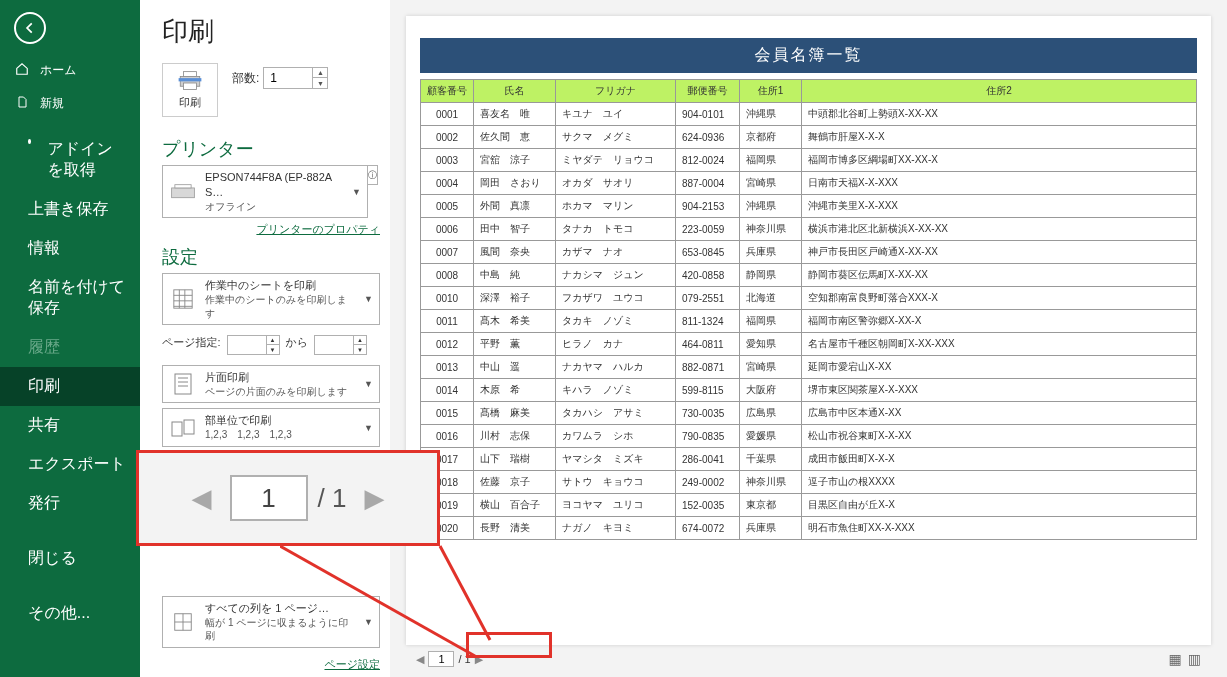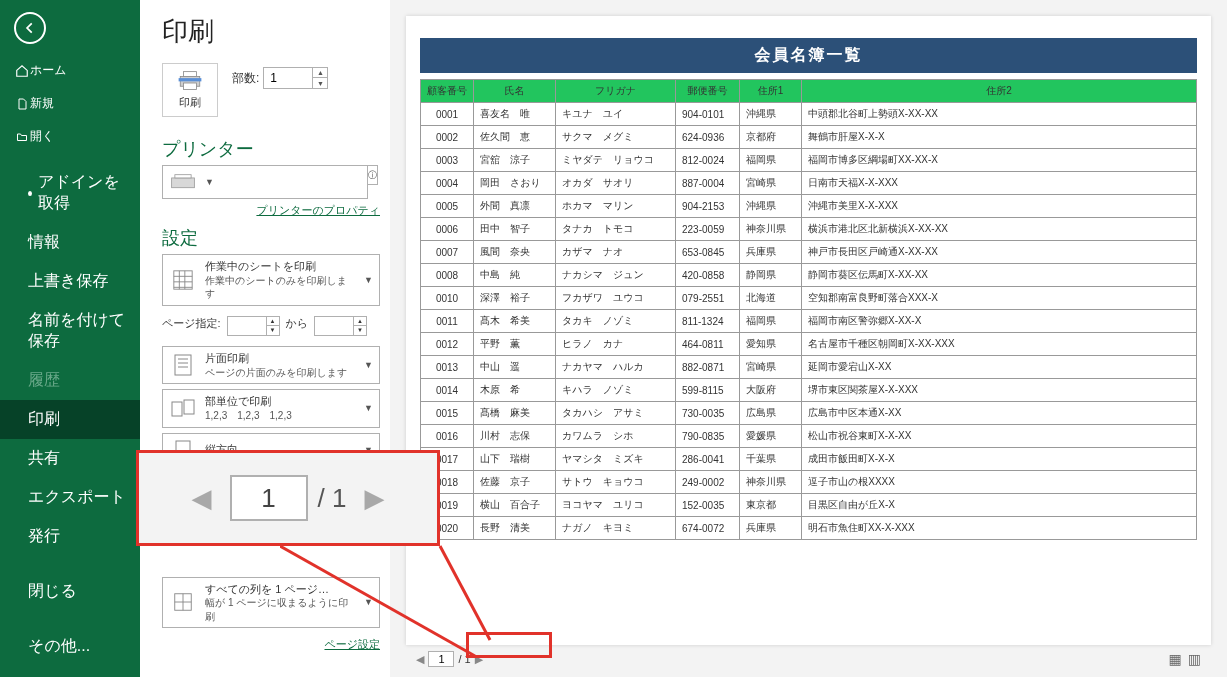--- a/index.html
+++ b/index.html
@@ -1,21 +1,21 @@
 <!DOCTYPE html>
 <html><head>
 <meta charset="utf-8">
 <style>
 *{box-sizing:border-box;margin:0;padding:0;font-family:"Yu Gothic UI","Meiryo",sans-serif}
 body{width:1227px;height:677px;overflow:hidden;background:#fff;font-size:12px;color:#333}
 .app{display:flex;height:100%}
 .sidebar{width:140px;background:#0d6b3f;color:#fff;display:flex;flex-direction:column;padding-top:8px}
 .back-btn{width:32px;height:32px;border:2px solid #fff;border-radius:50%;display:flex;align-items:center;justify-content:center;margin:4px 0 10px 14px;cursor:pointer}
 .back-btn svg{width:14px;height:14px;fill:#fff}
-.side-item{display:flex;align-items:center;gap:0;padding:8px 14px;cursor:pointer;font-size:12px}
+.side-item{display:flex;align-items:flex-start;gap:10px;padding:8px 14px;cursor:pointer;font-size:12px}
 .side-item .ico{width:16px;display:flex;align-items:center;justify-content:center}
 .side-item.sub{padding:9px 14px 9px 28px;font-size:16px}
 .side-item.active{background:#064228}
 .side-item.dim{color:#6aa98a}
 .side-item.bullet::before{content:"";width:5px;height:5px;border-radius:50%;background:#fff;margin-right:6px}
 .main{flex:1;display:flex}
 .settings{width:250px;padding:14px 12px 0 22px;overflow:hidden;position:relative}
 .settings h1{font-size:26px;font-weight:300;color:#222;margin-bottom:14px}
 .print-btn{width:56px;height:54px;border:1px solid #ccc;display:flex;flex-direction:column;align-items:center;justify-content:center;gap:3px;cursor:pointer}
 .print-btn .icon{width:26px;height:22px}
@@ -37,24 +37,24 @@
 .link{color:#0d6b3f;font-size:11px;text-decoration:underline;cursor:pointer;display:block;text-align:right;width:218px;margin:4px 0 8px}
 .page-range{display:flex;align-items:flex-start;gap:6px;font-size:11px;margin:5px 0}
 .page-range .sp{display:flex;border:1px solid #b0b0b0}
 .page-range .sp input{width:38px;height:18px;border:none;padding:0 4px;font-size:11px}
 .page-range .sp .bt{display:flex;flex-direction:column;border-left:1px solid #b0b0b0}
 .page-range .sp .bt span{width:12px;height:9px;font-size:6px;display:flex;align-items:center;justify-content:center;cursor:pointer}
 .page-range .sp .bt span:first-child{border-bottom:1px solid #b0b0b0}
 .stack{display:flex;flex-direction:column;gap:5px}
 .preview{flex:1;background:#f3f3f3;padding:16px 16px 8px;position:relative;display:flex;flex-direction:column}
 .page{background:#fff;flex:1;padding:22px 14px;overflow:hidden;box-shadow:0 0 4px rgba(0,0,0,.15)}
-.banner{background:#2c5078;color:#fff;text-align:center;padding:7px 0;font-size:16px;font-weight:bold;letter-spacing:2px;margin-bottom:6px}
+.banner{background:#2c5078;color:#fff;text-align:center;padding:7px 0;font-size:16px;font-weight:normal;letter-spacing:2px;margin-bottom:6px}
 .tbl{width:100%;border-collapse:collapse;font-size:10px}
 .tbl th,.tbl td{border:1px solid #999;padding:4px 6px;text-align:left;white-space:nowrap;overflow:hidden}
-.tbl th{background:#22c55e;font-weight:normal;text-align:center}
+.tbl th{background:#bef264;font-weight:normal;text-align:center}
 .tbl td:first-child{text-align:center}
 .col-num{width:48px}.col-name{width:82px}.col-kana{width:120px}.col-zip{width:64px}.col-pref{width:62px}
 .nav-bar{display:flex;justify-content:space-between;align-items:center;padding:6px 10px 2px}
 .nav-ctrl{display:flex;align-items:center;gap:4px;font-size:11px}
 .nav-ctrl .arr{cursor:pointer;color:#888;font-size:11px}
 .nav-ctrl input{width:26px;height:16px;border:1px solid #b0b0b0;text-align:center;font-size:11px}
 .zoom-icons{display:flex;gap:6px}
 .zoom-icons span{cursor:pointer;color:#666;font-size:14px}
 .callout{position:absolute;left:136px;top:450px;width:304px;height:96px;border:3px solid #e1322a;background:#f3f3f3;display:flex;align-items:center;justify-content:center;gap:18px;z-index:5}
 .callout .arr{font-size:26px;color:#a8a8a8;cursor:pointer}
@@ -82,37 +82,29 @@
       <span>ホーム</span>
     </div>
     <div class="side-item">
       <span class="ico">
         <svg width="12" height="14" viewBox="0 0 24 24" fill="none" stroke="#fff" stroke-width="2">
             <path d="M6 2h9l5 5v15H6z"></path>
           </svg>
       </span>
       <span>新規</span>
     </div>
-    <div class="side-item">
-      <span class="ico">
-        <svg width="14" height="12" viewBox="0 0 24 24" fill="none" stroke="#fff" stroke-width="2">
-            <path d="M3 6h6l2 3h10v10H3z"></path>
-          </svg>
-      </span>
-      <span>開く</span>
-    </div>
     <div style="height:10px"></div>
     <div class="side-item sub bullet">
         <span>アドインを取得</span>
       </div>
     <div class="side-item sub">
+        <span>上書き保存</span>
+      </div>
+    <div class="side-item sub">
         <span>情報</span>
-      </div>
-    <div class="side-item sub">
-        <span>上書き保存</span>
       </div>
     <div class="side-item sub">
         <span>名前を付けて保存</span>
       </div>
     <div class="side-item sub dim">
         <span>履歴</span>
       </div>
     <div class="side-item sub active">
         <span>印刷</span>
       </div>
@@ -166,20 +158,24 @@
         <div class="section-title" style="flex:1">プリンター</div>
       </div>
       <div style="display:flex;align-items:stretch">
         <div class="opt-box" style="width:208px">
           <span class="icon">
             <svg width="26" height="18" viewBox="0 0 32 22">
                 <rect x="2" y="6" width="28" height="12" fill="#d8d8d8" stroke="#999"></rect>
                 <rect x="6" y="2" width="20" height="4" fill="#fff" stroke="#999"></rect>
               </svg>
           </span>
+          <div class="txt">
+            <div>EPSON744F8A (EP-882A S…</div>
+            <div class="sub">オフライン</div>
+          </div>
           <span class="caret">▼</span>
         </div>
         <div class="prn-info">ⓘ</div>
       </div>
       <span class="link">プリンターのプロパティ</span>
 
       <div class="section-title">設定</div>
       <div class="stack">
         <div class="opt-box">
           <span class="icon">

